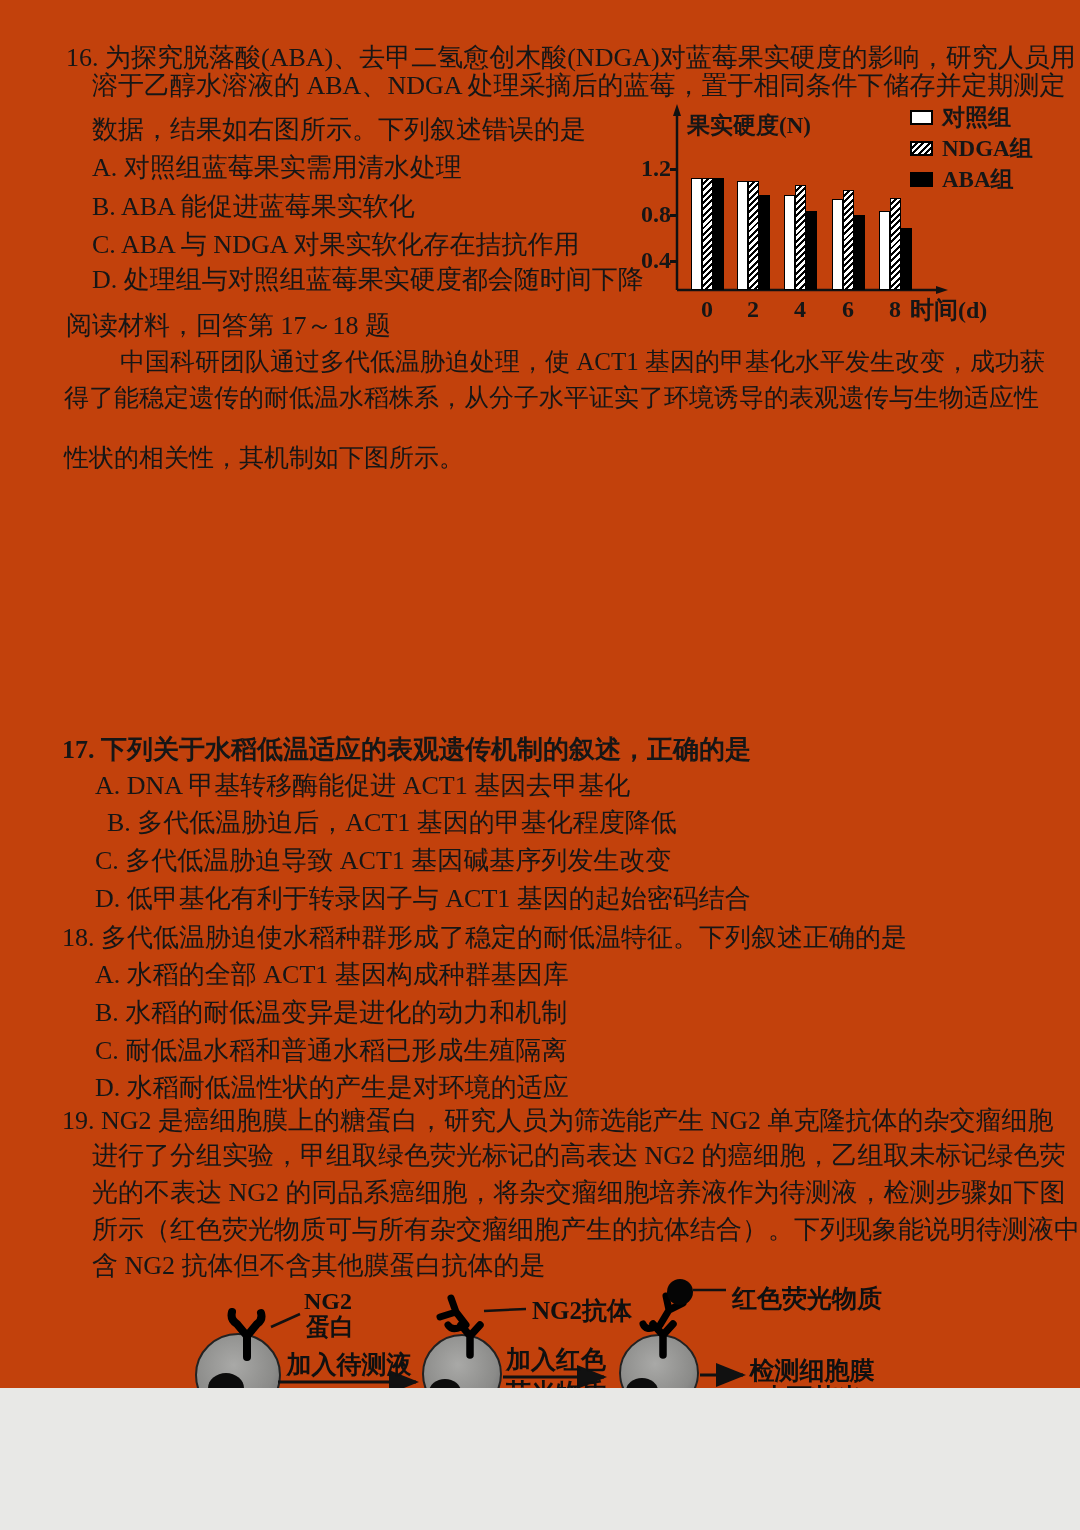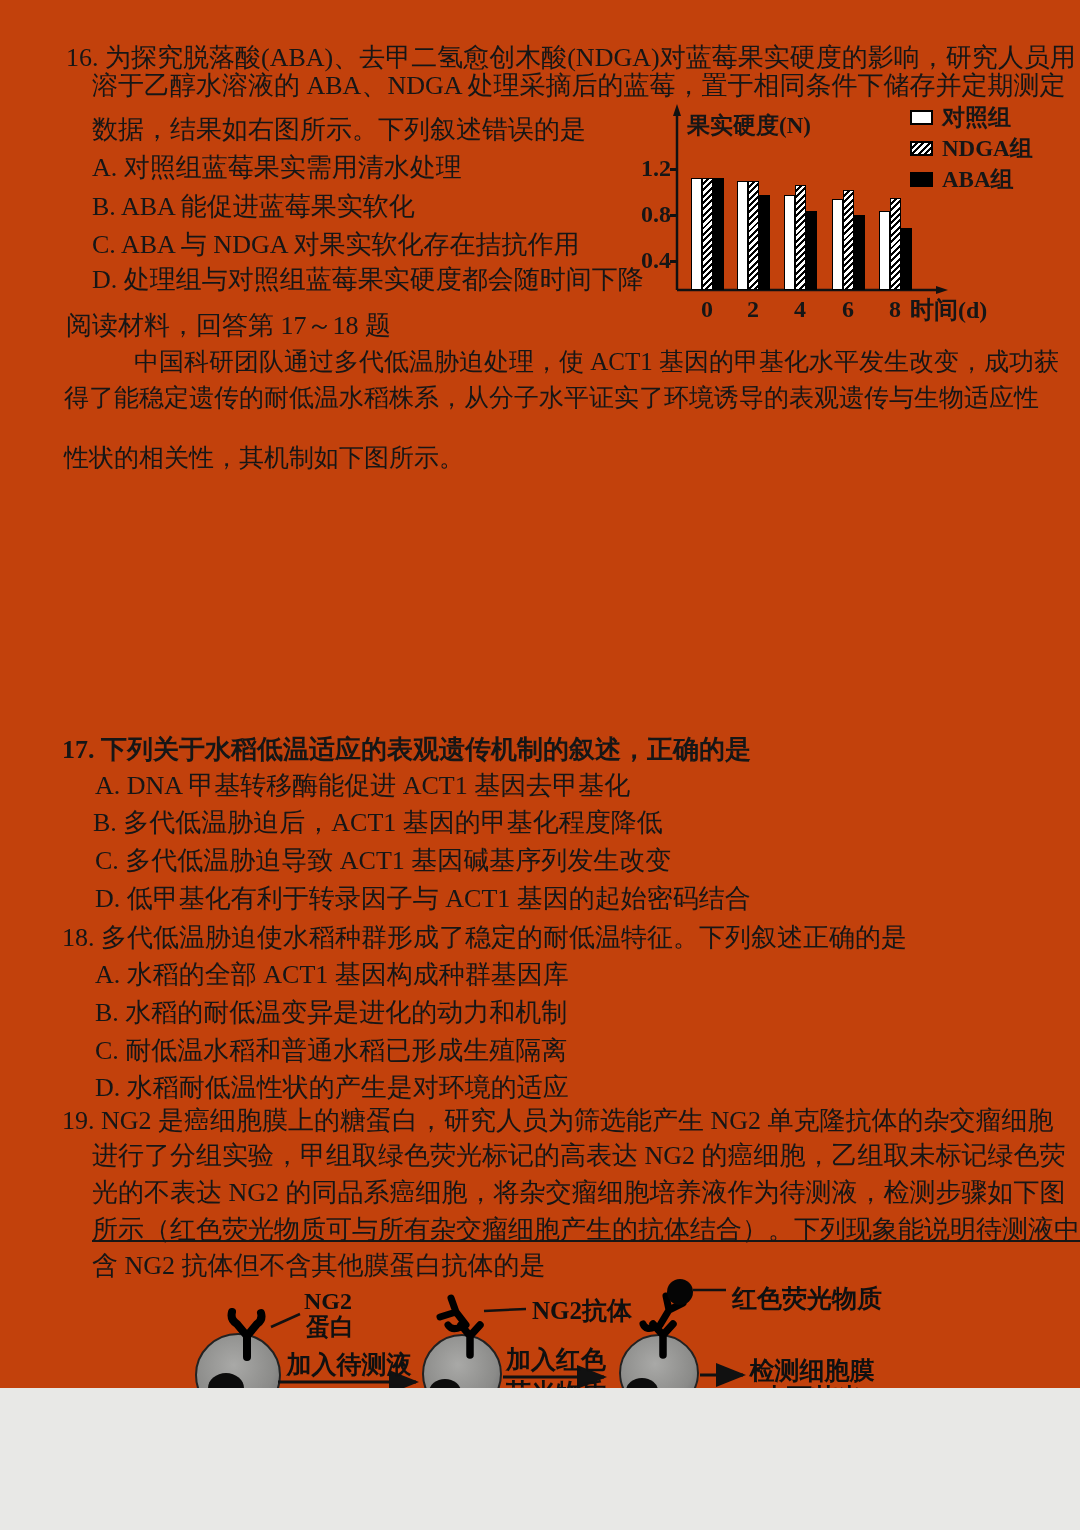--- a/index.html
+++ b/index.html
@@ -97,40 +97,40 @@
           <span class="ltext">NDGA组</span>
         </div>
         <div class="lrow">
           <span class="sw black"></span>
           <span class="ltext">ABA组</span>
         </div>
       </div>
   </div>
 
   <div class="ln" style="left:66px;top:311px;">阅读材料，回答第 17～18 题</div>
-  <div class="ln para" style="left:120px;top:348px;margin-left:14px;">中国科研团队通过多代低温胁迫处理，使 ACT1 基因的甲基化水平发生改变，成功获</div>
+  <div class="ln para" style="left:120px;top:348px;">中国科研团队通过多代低温胁迫处理，使 ACT1 基因的甲基化水平发生改变，成功获</div>
   <div class="ln para" style="left:64px;top:384px;">得了能稳定遗传的耐低温水稻株系，从分子水平证实了环境诱导的表观遗传与生物适应性</div>
   <div class="ln para" style="left:64px;top:444px;">性状的相关性，其机制如下图所示。</div>
 
   <div class="ln" style="left:62px;top:735px;font-weight:bold;">17. 下列关于水稻低温适应的表观遗传机制的叙述，正确的是</div>
   <div class="ln" style="left:95px;top:771px;">A. DNA 甲基转移酶能促进 ACT1 基因去甲基化</div>
-  <div class="ln" style="left:93px;top:808px;">B. 多代低温胁迫后，ACT1 基因的甲基化程度降低</div>
+  <div class="ln" style="left:107px;top:808px;">B. 多代低温胁迫后，ACT1 基因的甲基化程度降低</div>
   <div class="ln" style="left:95px;top:846px;">C. 多代低温胁迫导致 ACT1 基因碱基序列发生改变</div>
   <div class="ln" style="left:95px;top:884px;">D. 低甲基化有利于转录因子与 ACT1 基因的起始密码结合</div>
 
   <div class="ln" style="left:62px;top:923px;text-align:right;">18. 多代低温胁迫使水稻种群形成了稳定的耐低温特征。下列叙述正确的是</div>
   <div class="ln" style="left:95px;top:960px;">A. 水稻的全部 ACT1 基因构成种群基因库</div>
   <div class="ln" style="left:95px;top:998px;">B. 水稻的耐低温变异是进化的动力和机制</div>
   <div class="ln" style="left:95px;top:1036px;">C. 耐低温水稻和普通水稻已形成生殖隔离</div>
   <div class="ln" style="left:95px;top:1073px;">D. 水稻耐低温性状的产生是对环境的适应</div>
 
   <div class="ln" style="left:62px;top:1106px;">19. NG2 是癌细胞膜上的糖蛋白，研究人员为筛选能产生 NG2 单克隆抗体的杂交瘤细胞</div>
   <div class="ln" style="left:92px;top:1141px;">进行了分组实验，甲组取绿色荧光标记的高表达 NG2 的癌细胞，乙组取未标记绿色荧</div>
   <div class="ln" style="left:92px;top:1178px;">光的不表达 NG2 的同品系癌细胞，将杂交瘤细胞培养液作为待测液，检测步骤如下图</div>
-  <div class="ln" style="left:92px;top:1215px;text-decoration:underline;">所示（红色荧光物质可与所有杂交瘤细胞产生的抗体结合）。下列现象能说明待测液中</div>
+  <div class="ln" style="left:92px;top:1215px;">所示（红色荧光物质可与所有杂交瘤细胞产生的抗体结合）。下列现象能说明待测液中</div>
   <div class="ln" style="left:92px;top:1251px;">含 NG2 抗体但不含其他膜蛋白抗体的是</div>
 
   <svg class="diagram" width="820" height="200" viewBox="0 0 820 200">
     <defs>
       <radialGradient id="cellg" cx="45%" cy="38%" r="70%">
         <stop offset="0%" stop-color="#a9a9a7"></stop>
         <stop offset="70%" stop-color="#8b8b89"></stop>
         <stop offset="100%" stop-color="#707070"></stop>
       </radialGradient>
       <marker id="arr" markerWidth="12" markerHeight="10" refX="9" refY="4" orient="auto">

